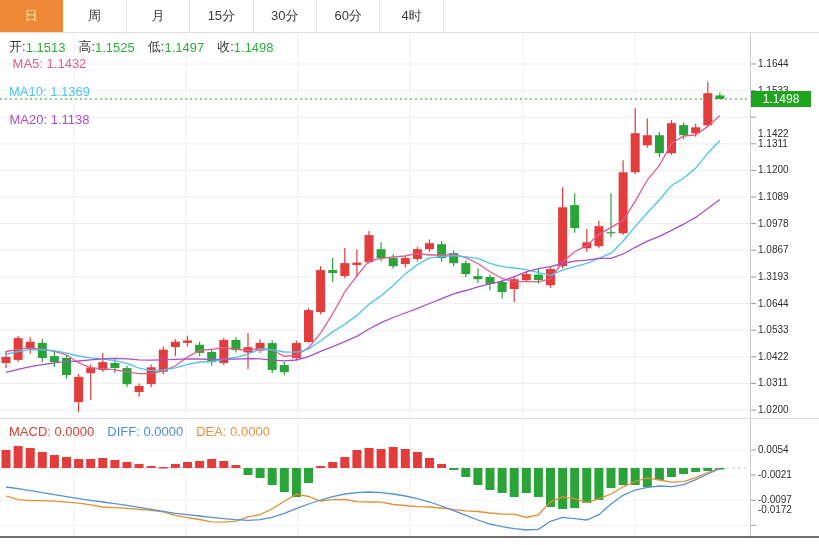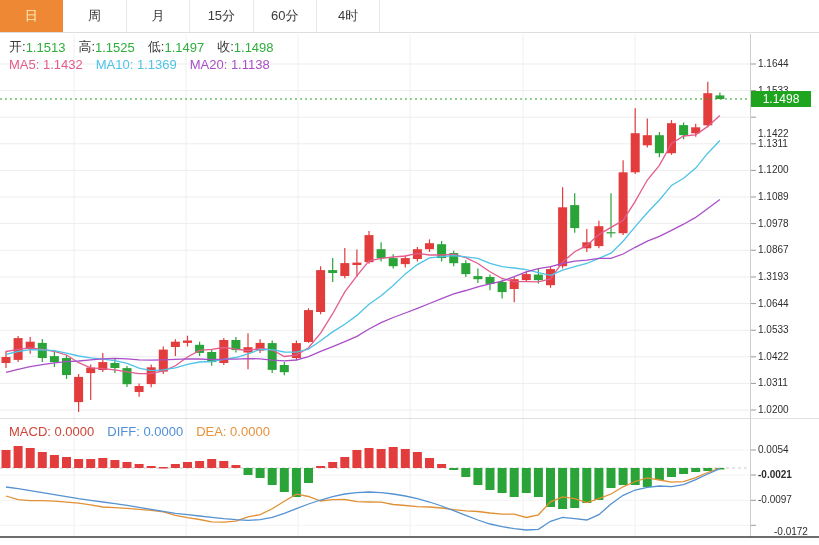--- a/index.html
+++ b/index.html
@@ -7,39 +7,40 @@
        font-family:"Liberation Sans","DejaVu Sans",sans-serif;}
   
   #tabbar{position:absolute;left:0;top:0;width:819px;height:33px;background:#fff;
           border-bottom:1px solid #ddd;display:flex;box-sizing:border-box;}
   .tab{width:63.4px;height:100%;display:flex;align-items:center;justify-content:center;
        font-size:13px;color:#3a3a3a;border-right:1px solid #e7e7e7;cursor:pointer;box-sizing:border-box;}
   .tab.sel{background:#ee8834;color:#fcf0bd;border-right:1px solid #ee8834;}
   
   .row{position:absolute;display:flex;align-items:center;font-size:13px;white-space:pre;}
   #ohlc-row{left:9px;top:39px;height:16px;gap:13px;}
-  #ma-row{left:9px;top:56px;height:16px;gap:13px;}
+  #ma-row{left:9px;top:56px;height:16px;gap:13px;flex-direction:column;}
   #macd-row{left:9px;top:423px;height:16px;gap:13px;}
   .pair{display:flex;align-items:center;}
   
   .axlab{position:absolute;left:758px;font-size:10px;color:#2e2e2e;line-height:14px;}
   
   #price-badge{position:absolute;left:751px;top:92px;min-width:54px;height:16px;background:#1ea41e;
                color:#fff;font-size:12px;line-height:16px;text-align:center;padding:0 3px;}
   svg{position:absolute;left:0;top:0;}
 </style>
 </head>
 <body>
 
 <div id="app">
   <div id="tabbar">
       <div class="tab sel">日</div>
       <div class="tab">周</div>
       <div class="tab">月</div>
       <div class="tab">15分</div>
+      <div class="tab">30分</div>
       <div class="tab">60分</div>
       <div class="tab">4时</div>
     </div>
   <svg id="chart-canvas" width="819" height="545" viewBox="0 0 819 545">
       <line x1="74" y1="34" x2="74" y2="536" stroke="#f0f0f0" stroke-width="1"></line>
       <line x1="186" y1="34" x2="186" y2="536" stroke="#f0f0f0" stroke-width="1"></line>
       <line x1="298" y1="34" x2="298" y2="536" stroke="#f0f0f0" stroke-width="1"></line>
       <line x1="410" y1="34" x2="410" y2="536" stroke="#f0f0f0" stroke-width="1"></line>
       <line x1="523" y1="34" x2="523" y2="536" stroke="#f0f0f0" stroke-width="1"></line>
       <line x1="635" y1="34" x2="635" y2="536" stroke="#f0f0f0" stroke-width="1"></line>
@@ -288,18 +289,18 @@
       <div class="axlab" style="top: 243.179px;">1.0867</div>
       <div class="axlab" style="top: 270.015px;">1.3193</div>
       <div class="axlab" style="top: 296.612px;">1.0644</div>
       <div class="axlab" style="top: 323.209px;">1.0533</div>
       <div class="axlab" style="top: 349.806px;">1.0422</div>
       <div class="axlab" style="top: 376.403px;">1.0311</div>
       <div class="axlab" style="top: 403px;">1.0200</div>
     </div>
   <div id="macd-axis">
       <div class="axlab" style="top: 443px;">0.0054</div>
-      <div class="axlab" style="top: 468px; font-weight: bold;">-0.0021</div>
+      <div class="axlab" style="top: 468px;">-0.0021</div>
       <div class="axlab" style="top: 493.333px;">-0.0097</div>
-      <div class="axlab" style="top: 525px; margin-left: 16px;">-0.0172</div>
+      <div class="axlab" style="top: 503px;">-0.0172</div>
     </div>
   <div id="price-badge" style="top: 90.9834px;">1.1498</div>
 </div>
 
 </body></html>

